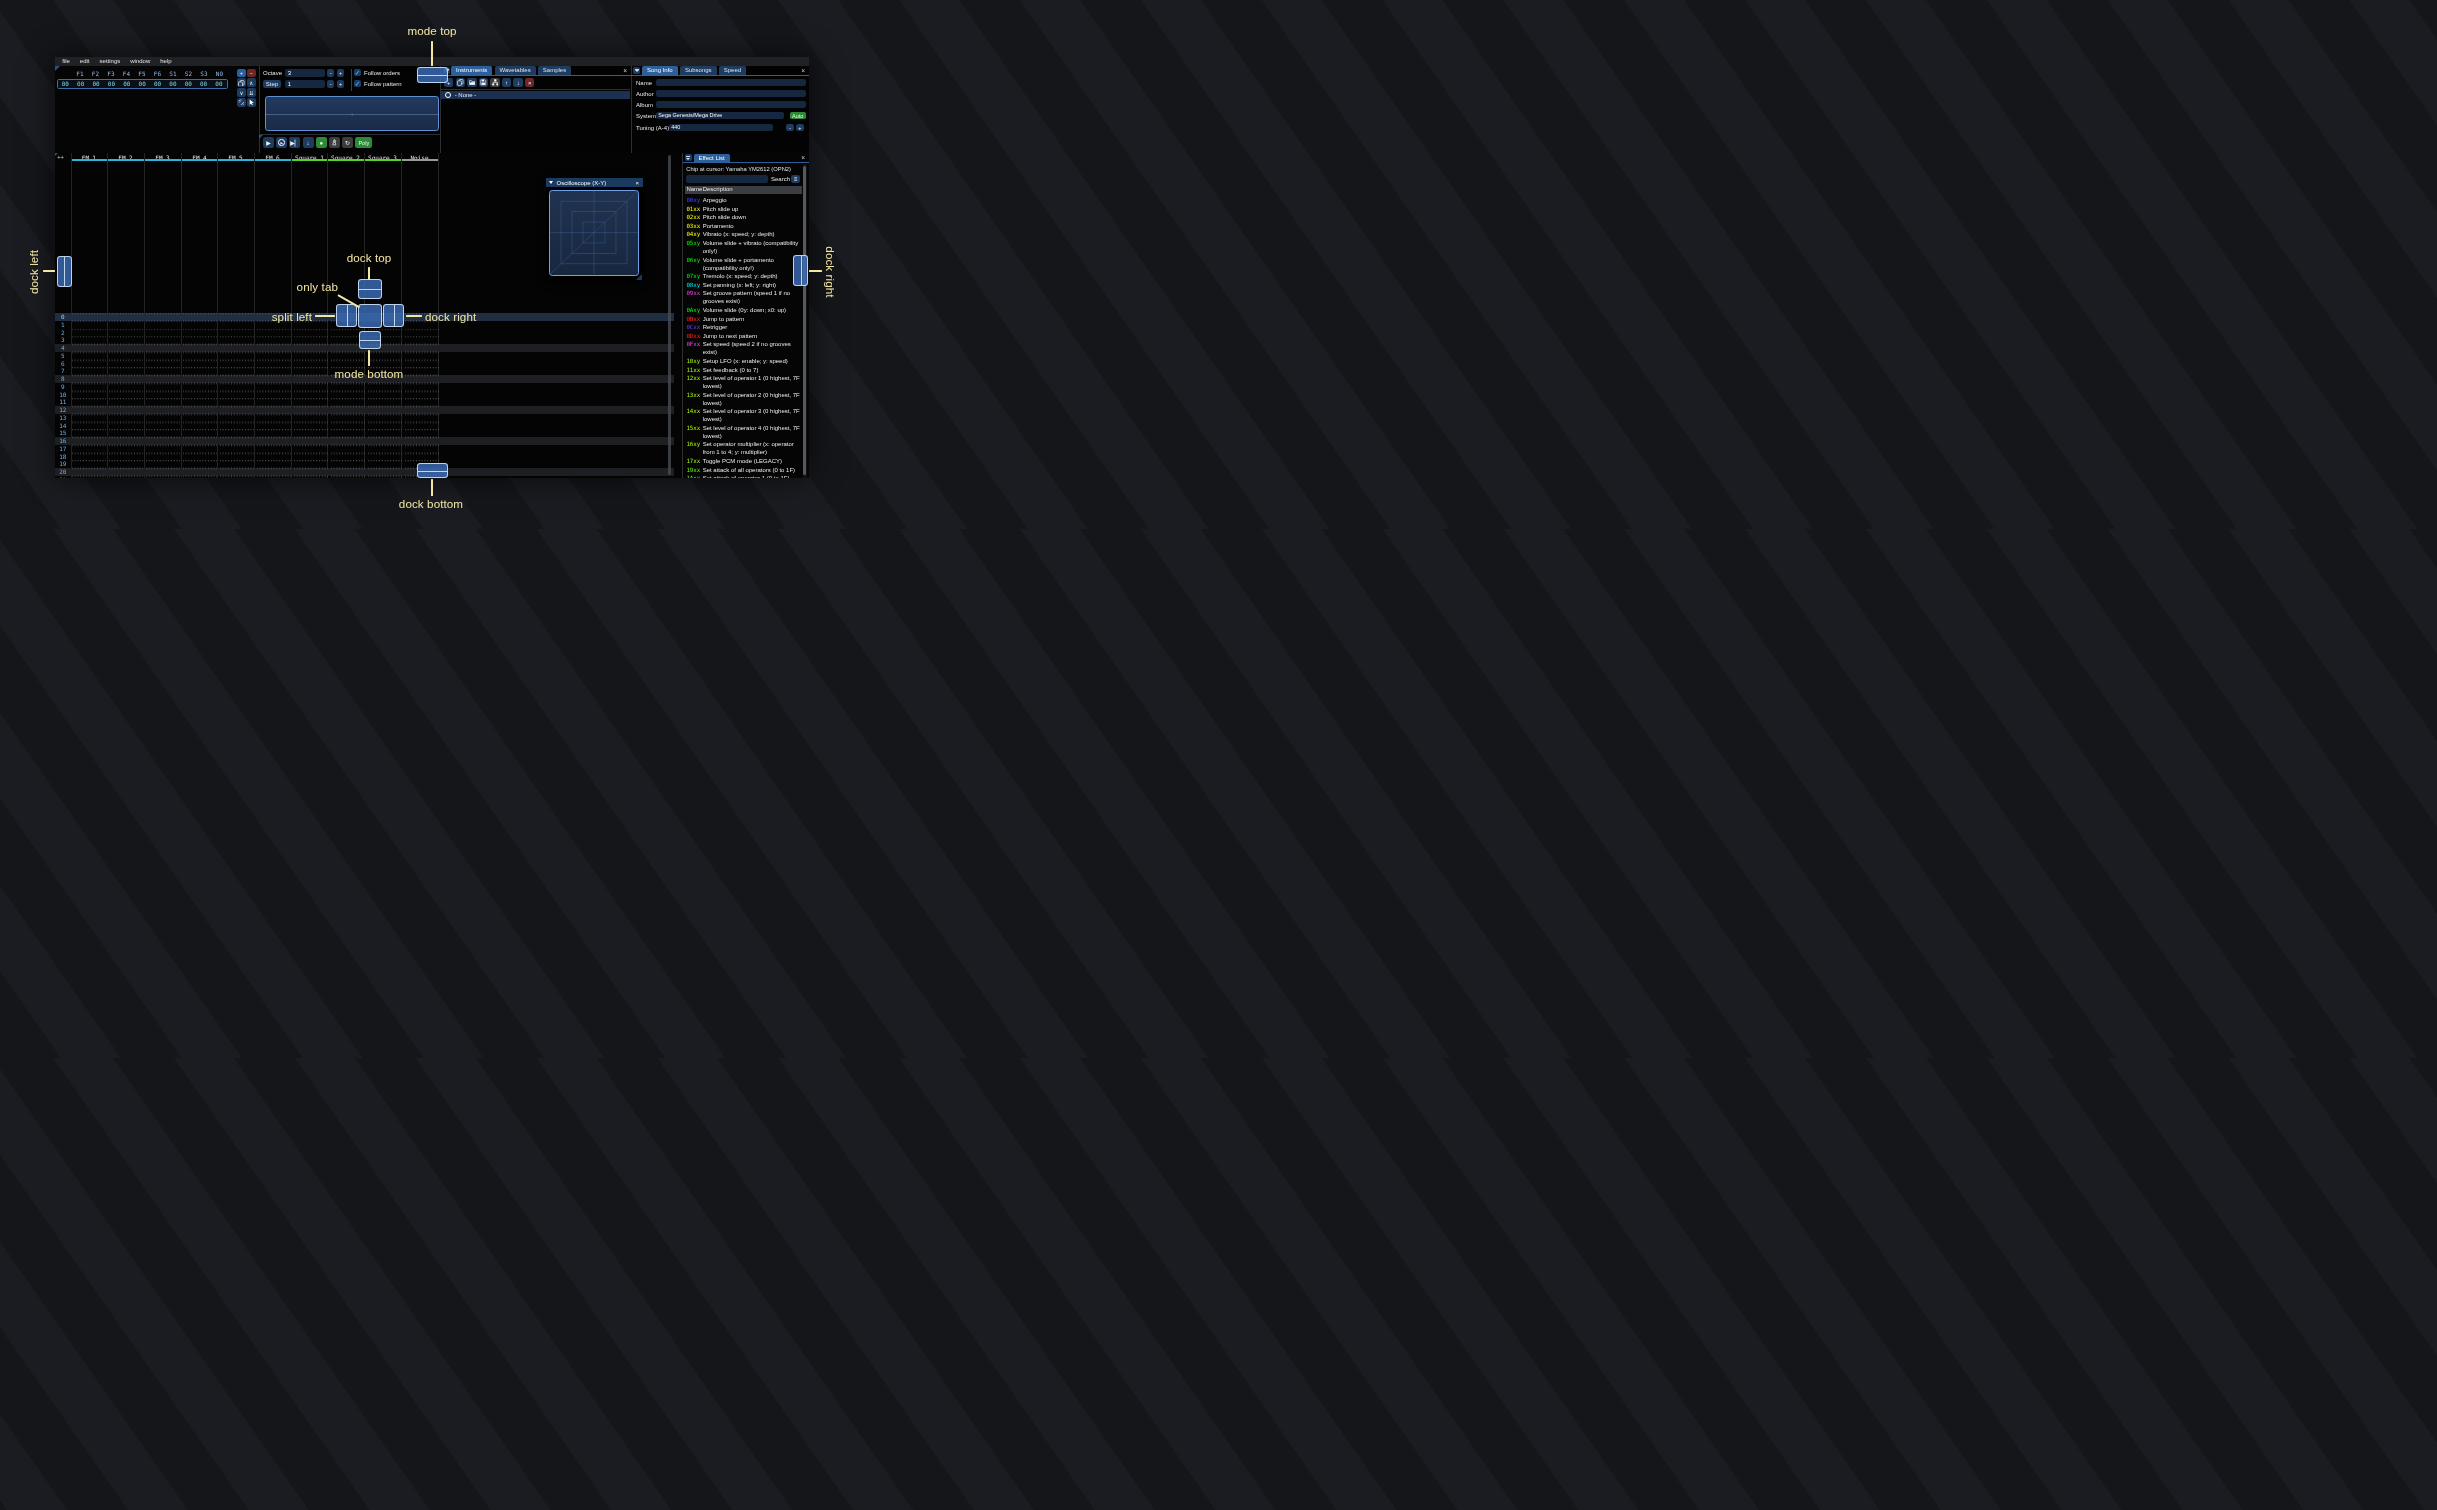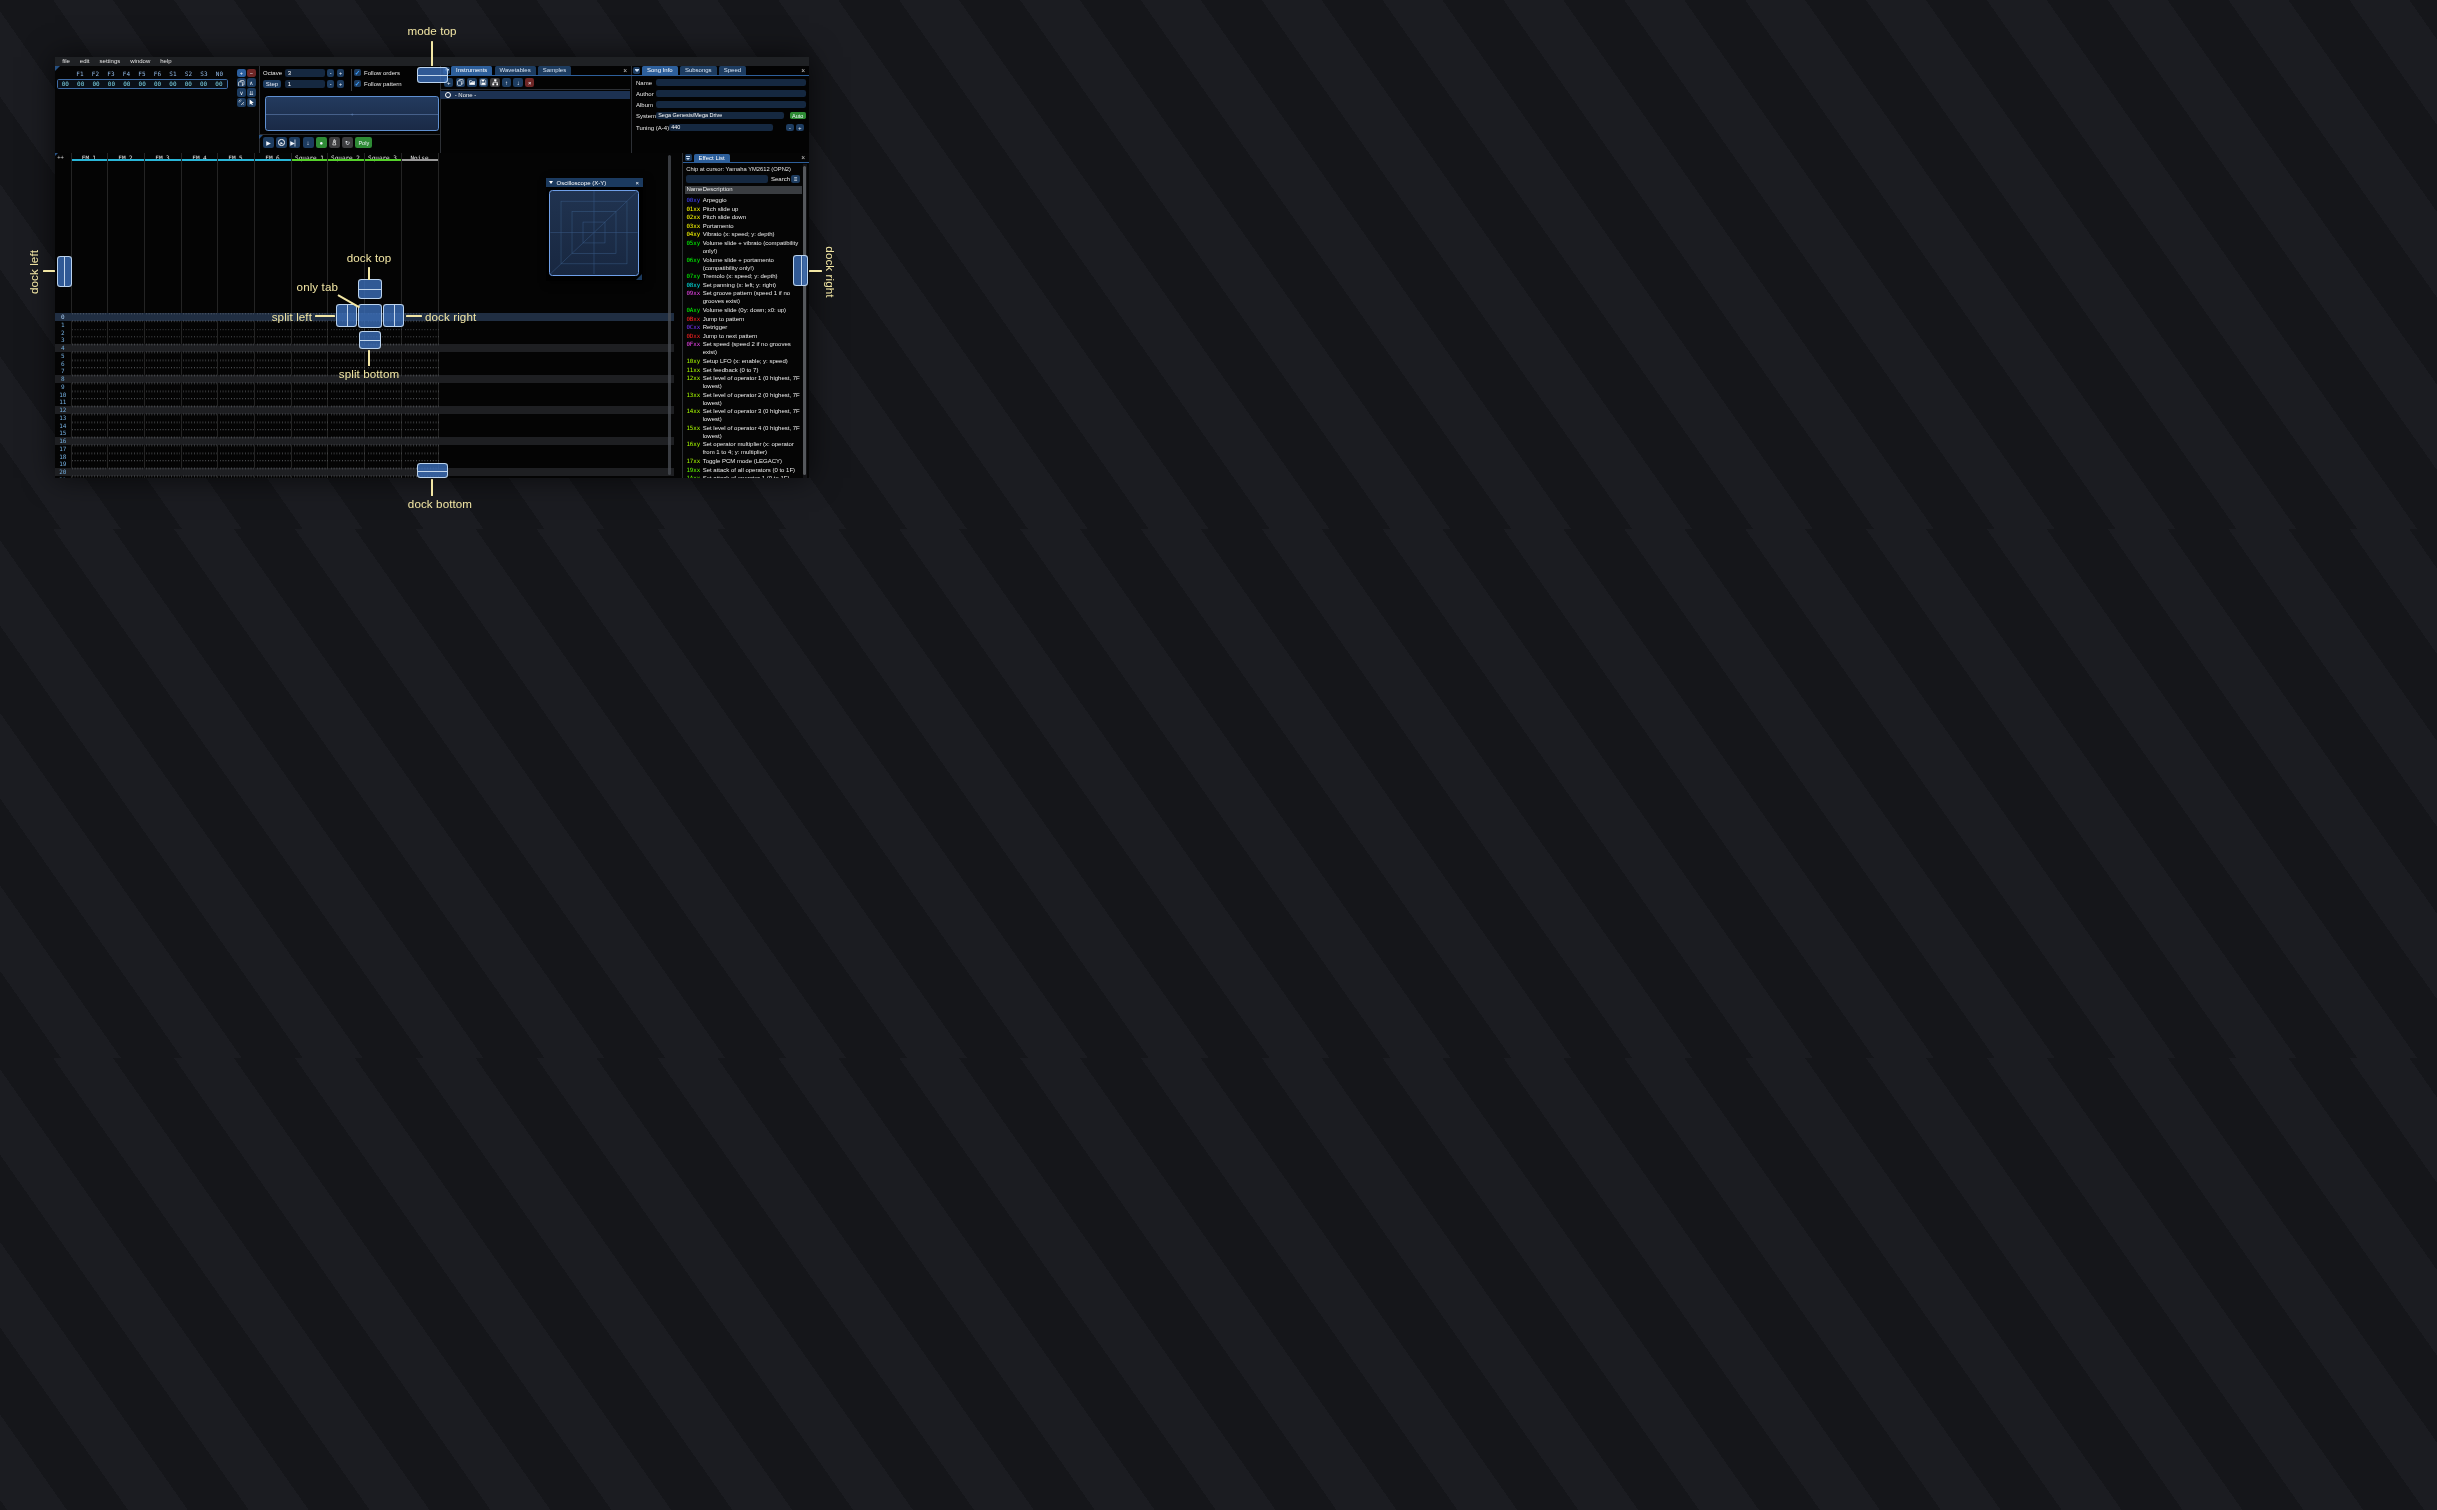--- a/index.html
+++ b/index.html
@@ -811,30 +811,30 @@
 
 <div class="ann" style="left:432px;top:24px;transform:translateX(-50%);">mode top</div>
 <div class="ann-line" style="left:431px;top:41px;width:1.7px;height:25px;"></div>
 
 <div class="ann" style="left:33px;top:272px;transform:translate(-50%,-50%) rotate(-90deg);">dock left</div>
 <div class="ann-line" style="left:43px;top:270px;width:12px;height:1.7px;"></div>
 
 <div class="ann" style="left:830px;top:272px;transform:translate(-50%,-50%) rotate(90deg);">dock right</div>
 <div class="ann-line" style="left:809px;top:270px;width:12.7px;height:1.7px;"></div>
 
-<div class="ann" style="left:440px;top:497px;transform:translateX(-50%);">dock bottom</div>
+<div class="ann" style="left:431px;top:497px;transform:translateX(-50%);">dock bottom</div>
 <div class="ann-line" style="left:431px;top:479px;width:1.7px;height:17px;"></div>
 
 <div class="ann" style="left:369px;top:251px;transform:translateX(-50%);">dock top</div>
 <div class="ann-line" style="left:368px;top:267px;width:1.7px;height:13.2px;"></div>
 
 <div class="ann" style="left:312px;top:310px;transform:translateX(-100%);">split left</div>
 <div class="ann-line" style="left:315px;top:315px;width:20.4px;height:1.7px;"></div>
 
 <div class="ann" style="left:425px;top:310px;">dock right</div>
 <div class="ann-line" style="left:406px;top:315px;width:16px;height:1.7px;"></div>
 
-<div class="ann" style="left:369px;top:367px;transform:translateX(-50%);">split bottom</div>
+<div class="ann" style="left:369px;top:367px;transform:translateX(-50%);">mode bottom</div>
 <div class="ann-line" style="left:368px;top:350px;width:1.7px;height:16px;"></div>
 
 <div class="ann" style="left:338px;top:280px;transform:translateX(-100%);">only tab</div>
 <div class="ann-line" style="left:338px;top:294px;width:25px;height:1.7px;transform:rotate(30deg);transform-origin:left center;"></div>
 
 
 </body></html>

